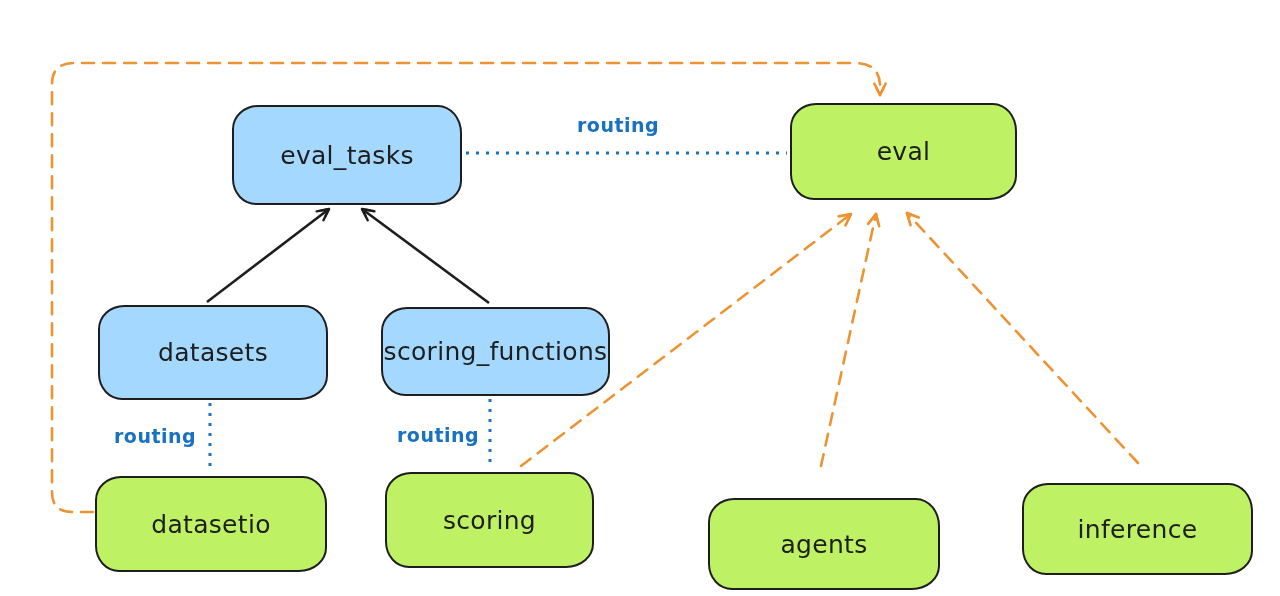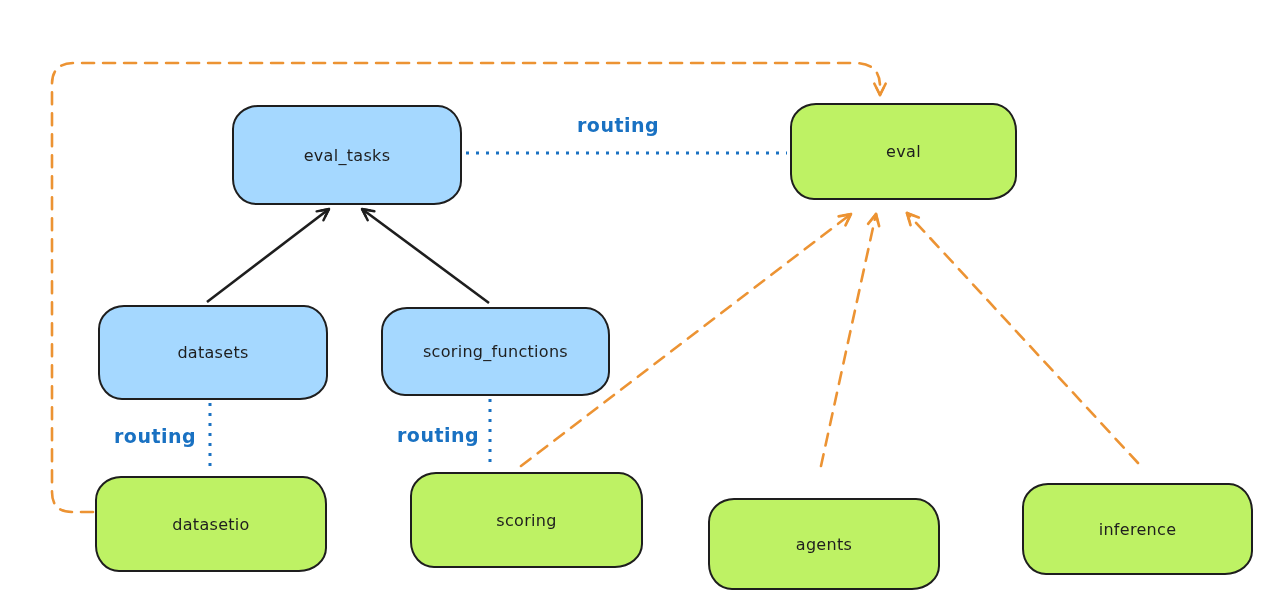--- a/index.html
+++ b/index.html
@@ -9,21 +9,21 @@
     background:#ffffff;
     font-family:"DejaVu Sans", sans-serif;
     overflow:hidden;
   }
   .edges{position:absolute;left:0;top:0;width:1280px;height:596px;}
   .node{
     position:absolute;
     box-sizing:border-box;
     border:2.5px solid #1e1e1e;
     display:flex;align-items:center;justify-content:center;
-    font-size:16px;color:#1e1e1e;
+    font-size:25px;color:#1e1e1e;
     letter-spacing:0.3px;
     border-radius:26px 24px 28px 24px / 24px 28px 24px 26px;
   }
   .node-blue{background:#a5d8ff;}
   .node-green{background:#bef264;}
   .edge-label{
     position:absolute;
     font-size:19px;font-weight:bold;
     color:#1971c2;
     letter-spacing:0.5px;
@@ -72,21 +72,21 @@
   </div>
 
   <div class="node node-blue" style="left:381px;top:307px;width:229px;height:89px;">
     <span>scoring_functions</span>
   </div>
 
   <div class="node node-green" style="left:95px;top:476px;width:232px;height:96px;">
     <span>datasetio</span>
   </div>
 
-  <div class="node node-green" style="left:385px;top:472px;width:233px;height:96px;margin-left:25px;">
+  <div class="node node-green" style="left:385px;top:472px;width:209px;height:96px;">
     <span>scoring</span>
   </div>
 
   <div class="node node-green" style="left:708px;top:498px;width:232px;height:92px;">
     <span>agents</span>
   </div>
 
   <div class="node node-green" style="left:1022px;top:483px;width:231px;height:92px;">
     <span>inference</span>
   </div>

